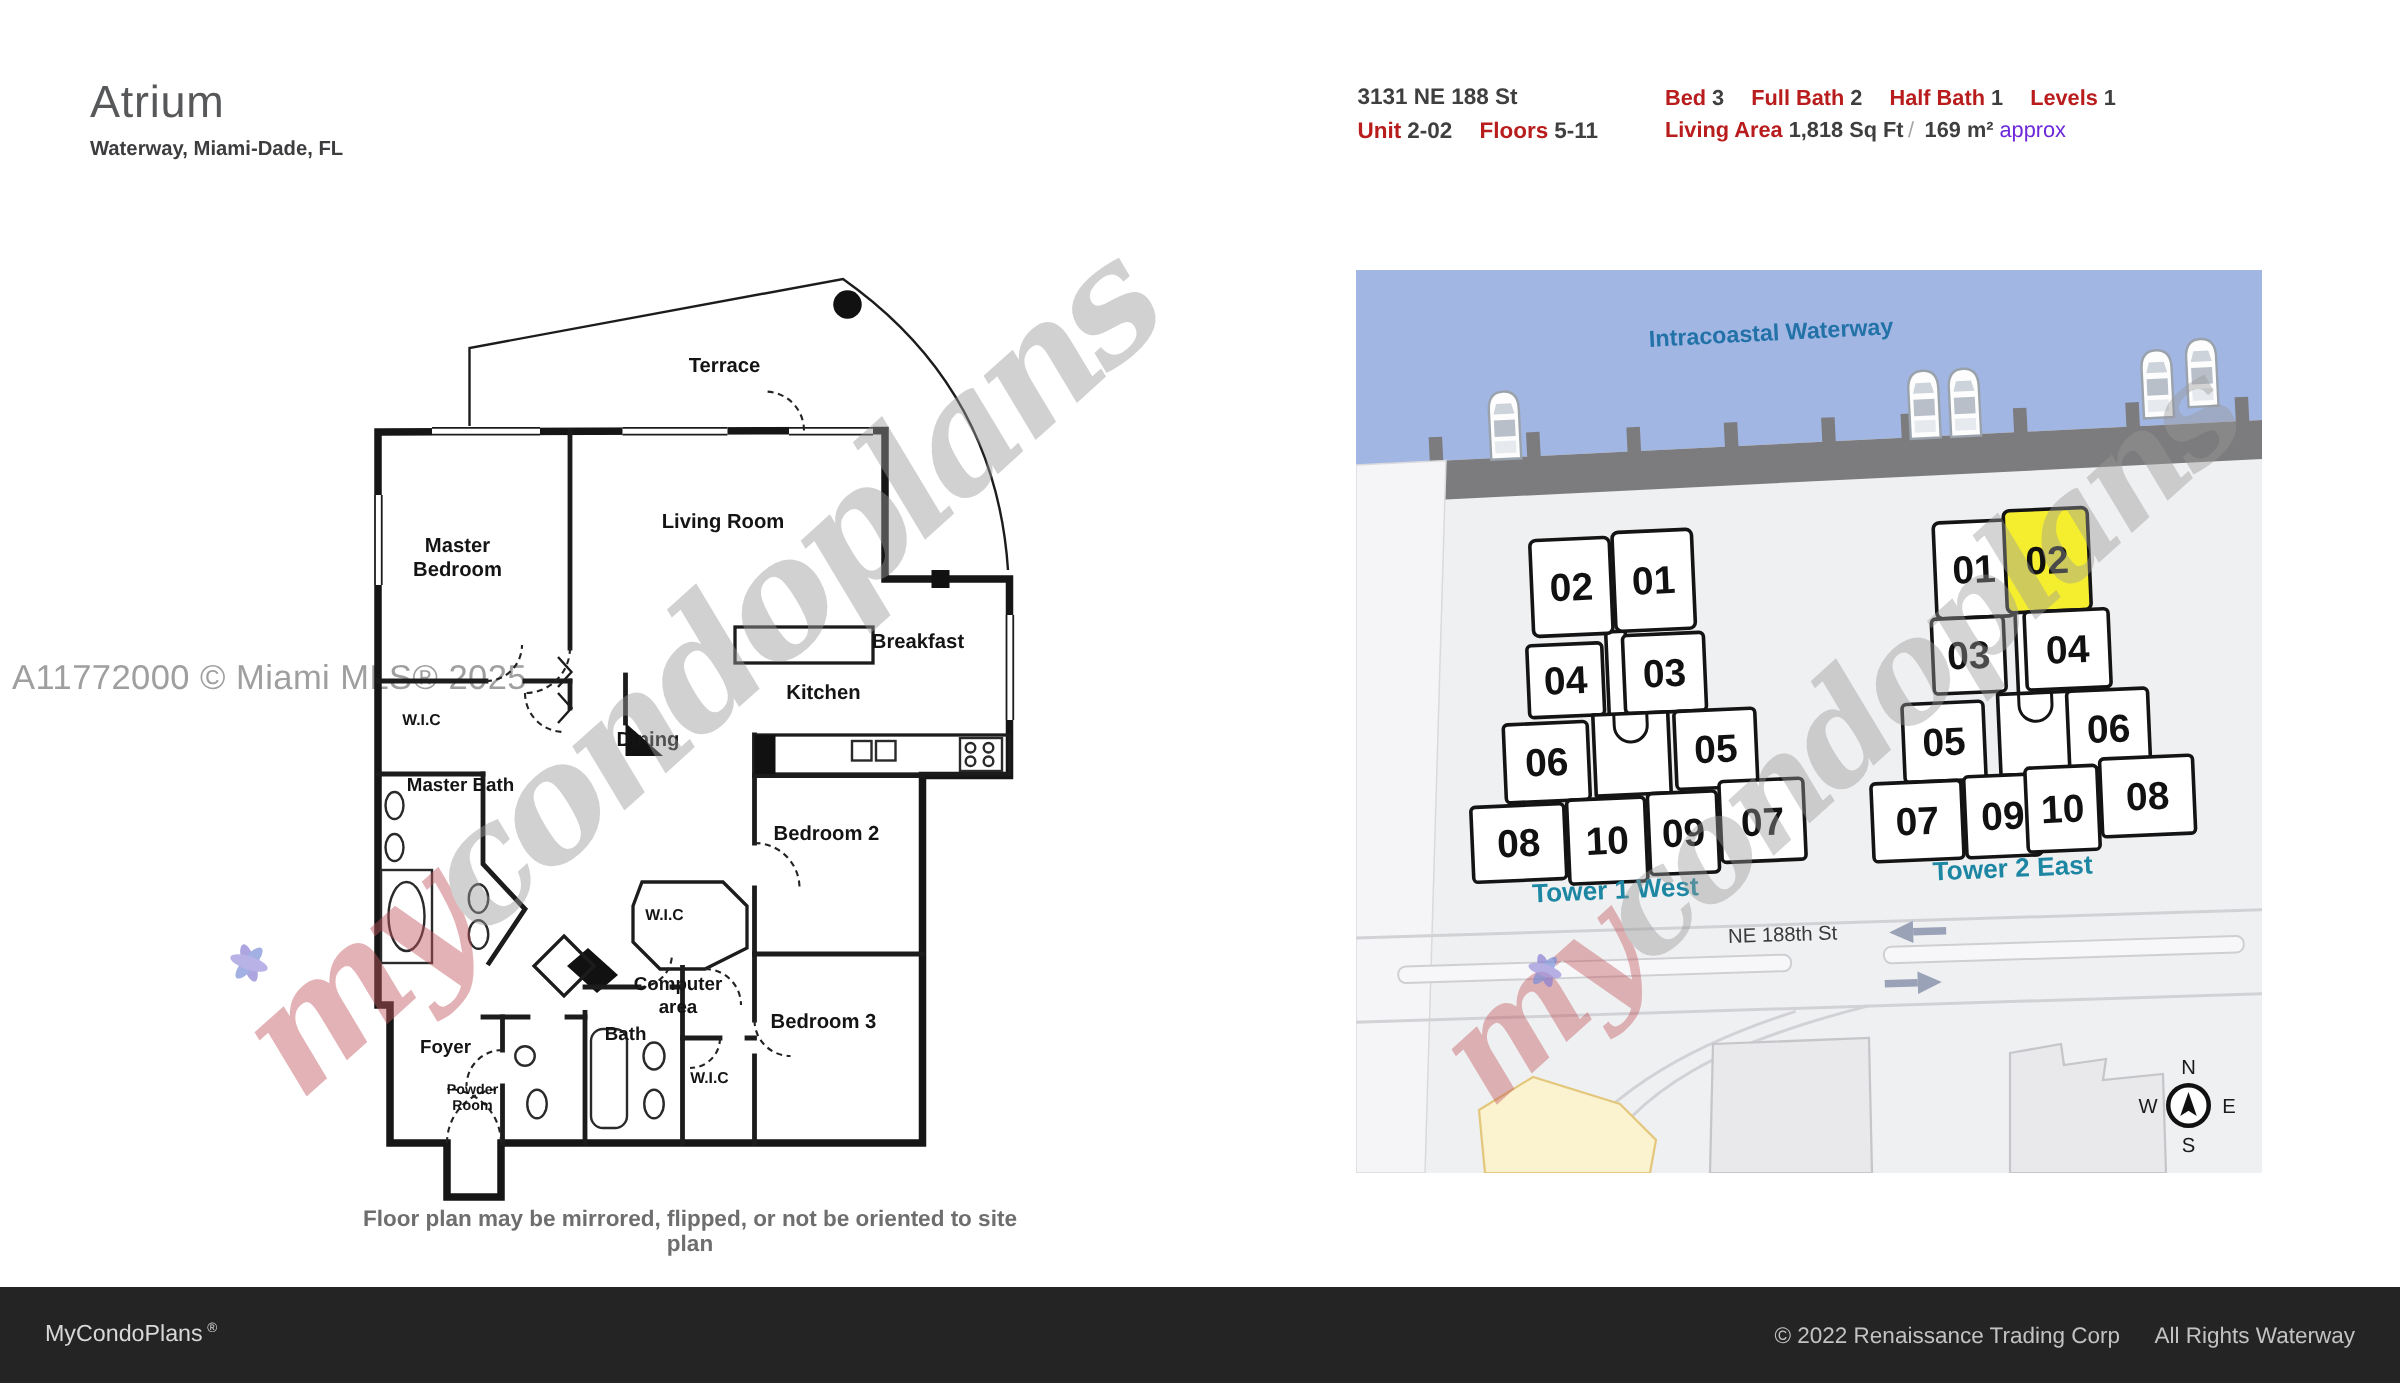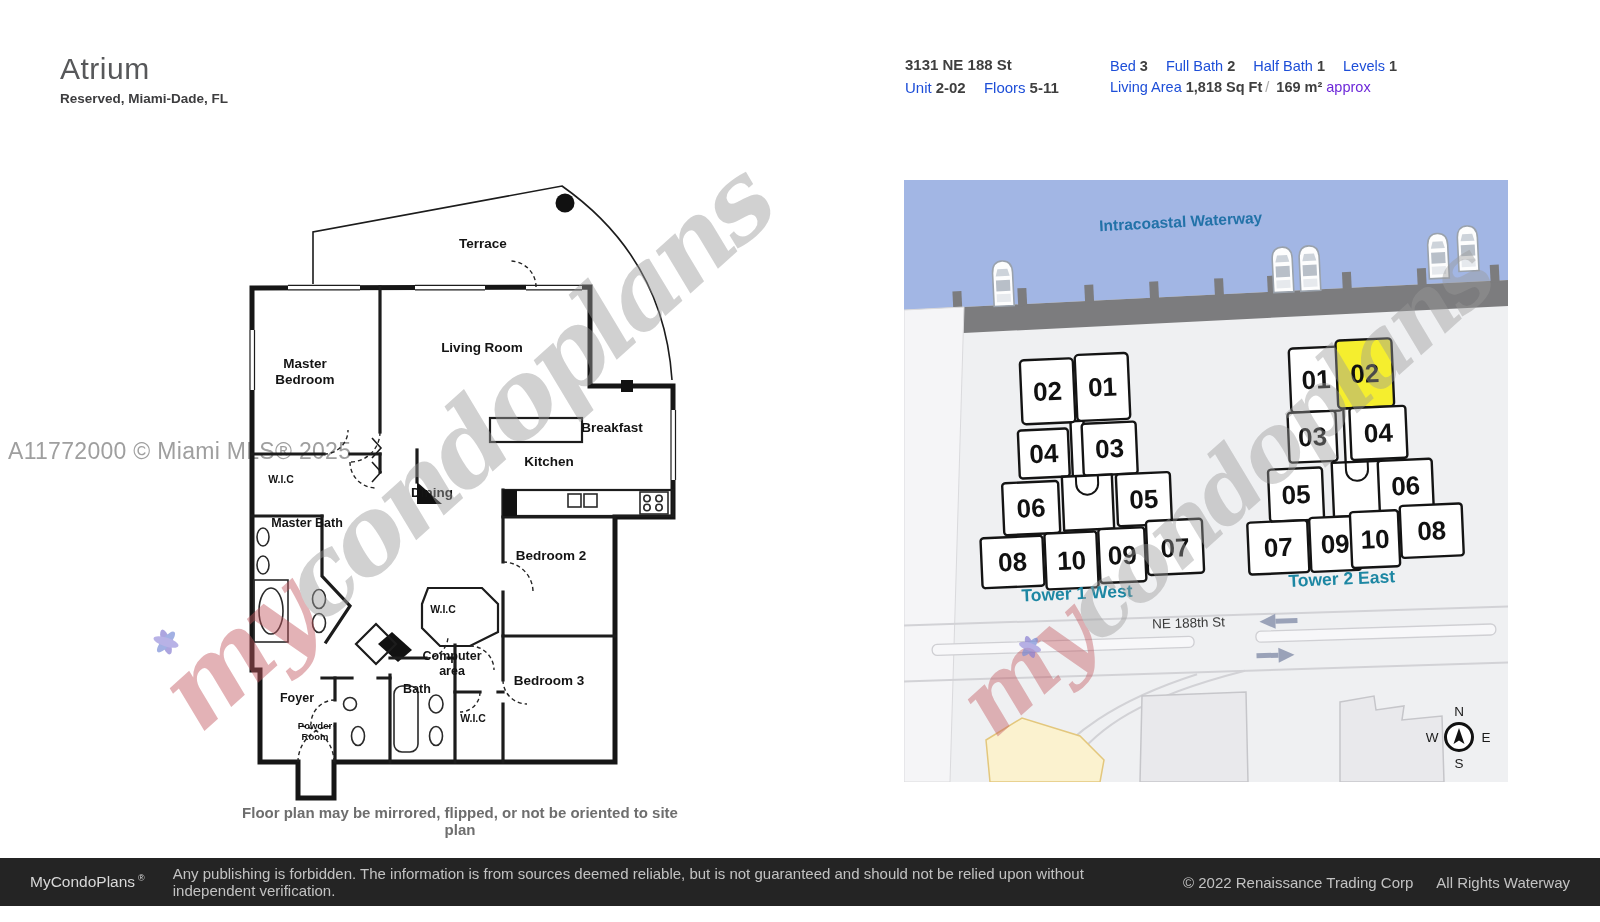--- a/index.html
+++ b/index.html
@@ -5,21 +5,21 @@
   html,body{margin:0;padding:0;background:#ffffff;font-family:"Liberation Sans",sans-serif;}
   .page{position:relative;width:1600px;height:922px;background:#fff;overflow:hidden;}
 
   
   .title-block{position:absolute;left:60px;top:52px;}
   .title-block h1{margin:0;font-size:30px;font-weight:400;color:#57585a;letter-spacing:.5px;}
   .title-block .subtitle{margin-top:5px;font-size:13.5px;font-weight:bold;color:#3d3d3f;}
   .addr-block{position:absolute;left:905px;top:56px;font-size:15px;color:#3f3f3f;}
   .addr-block .addr{font-weight:bold;}
   .addr-block .unit-line{margin-top:6px;text-align:center;}
-  .lbl{color:#1d4ed8;font-weight:400;}
+  .lbl{color:#b91c1c;font-weight:700;}
   .val{color:#3f3f3f;font-weight:bold;margin-left:4px;}
   .pair{margin-right:14px;}
   .specs-block{position:absolute;left:1110px;top:56px;font-size:14.5px;line-height:21px;color:#3f3f3f;}
   .specs-block .sep{color:#a7a7a7;margin:0 3px;}
   .specs-block .approx{color:#6d28d9;margin-left:4px;}
 
   
   .mls-watermark{position:absolute;left:8px;top:438px;font-size:23px;color:#9f9f9f;letter-spacing:.3px;z-index:1;}
 
   
@@ -37,35 +37,35 @@
   
   .siteplan{position:absolute;left:904px;top:180px;width:604px;height:602px;overflow:hidden;}
   .unit{stroke:#141414;stroke-width:2.4;stroke-linejoin:round;}
   .unum{font-family:"Liberation Sans",sans-serif;font-weight:bold;font-size:26px;fill:#111;text-anchor:middle;}
   .tlabel{font-family:"Liberation Sans",sans-serif;font-size:17.5px;font-weight:bold;text-anchor:middle;}
   .roadline{fill:none;stroke:#d2d2d6;stroke-width:2;}
   .bldg{fill:#e9e9ec;stroke:#c6c6ca;stroke-width:1.5;}
   .compass-letter{font-family:"Liberation Sans",sans-serif;font-size:13.5px;fill:#1b1b1b;text-anchor:middle;}
 
   
-  footer{position:absolute;left:0;top:858px;width:1600px;height:48px;background:#242424;display:flex;align-items:center;box-sizing:border-box;padding:0 30px;font-size:15px;color:#c2c2c2;}
+  footer{position:absolute;left:0;top:858px;width:1600px;height:64px;background:#242424;display:flex;align-items:center;box-sizing:border-box;padding:0 30px;font-size:15px;color:#c2c2c2;}
   footer .brand{color:#d8d8d8;font-size:15.5px;white-space:nowrap;}
   footer .brand sup{font-size:9px;margin-left:3px;}
   footer .disclaimer{margin-left:28px;}
   footer .rightgrp{margin-left:auto;white-space:nowrap;}
   footer .rightgrp span{margin-left:23px;}
 </style>
 </head>
 <body>
 
 <div class="page">
 
   <div class="title-block">
     <h1>Atrium</h1>
-    <div class="subtitle">Reserved, Miami-Dade, FL</div>
+    <div class="subtitle">Waterway, Miami-Dade, FL</div>
   </div>
 
   <div class="addr-block">
     <div class="addr">3131 NE 188 St</div>
     <div class="unit-line">
       <span class="pair"><span class="lbl">Unit</span><span class="val">2-02</span></span>
       <span class="pair"><span class="lbl">Floors</span><span class="val">5-11</span></span>
     </div>
   </div>
 
@@ -385,17 +385,16 @@
         <text class="compass-letter" x="0" y="-21">N</text>
         <text class="compass-letter" x="27" y="5">E</text>
         <text class="compass-letter" x="0" y="31">S</text>
         <text class="compass-letter" x="-27" y="5">W</text>
       </g>
     </svg>
   </div>
 
   <footer>
     <span class="brand"><span>MyCondoPlans</span><sup>®</sup></span>
-    <span class="disclaimer">Any publishing is forbidden. The information is from sources deemed reliable, but is not guaranteed and should not be relied upon without independent verification.</span>
     <span class="rightgrp"><span>© 2022 Renaissance Trading Corp</span><span>All Rights Waterway</span></span>
   </footer>
 
 </div>
 
 </body></html>

